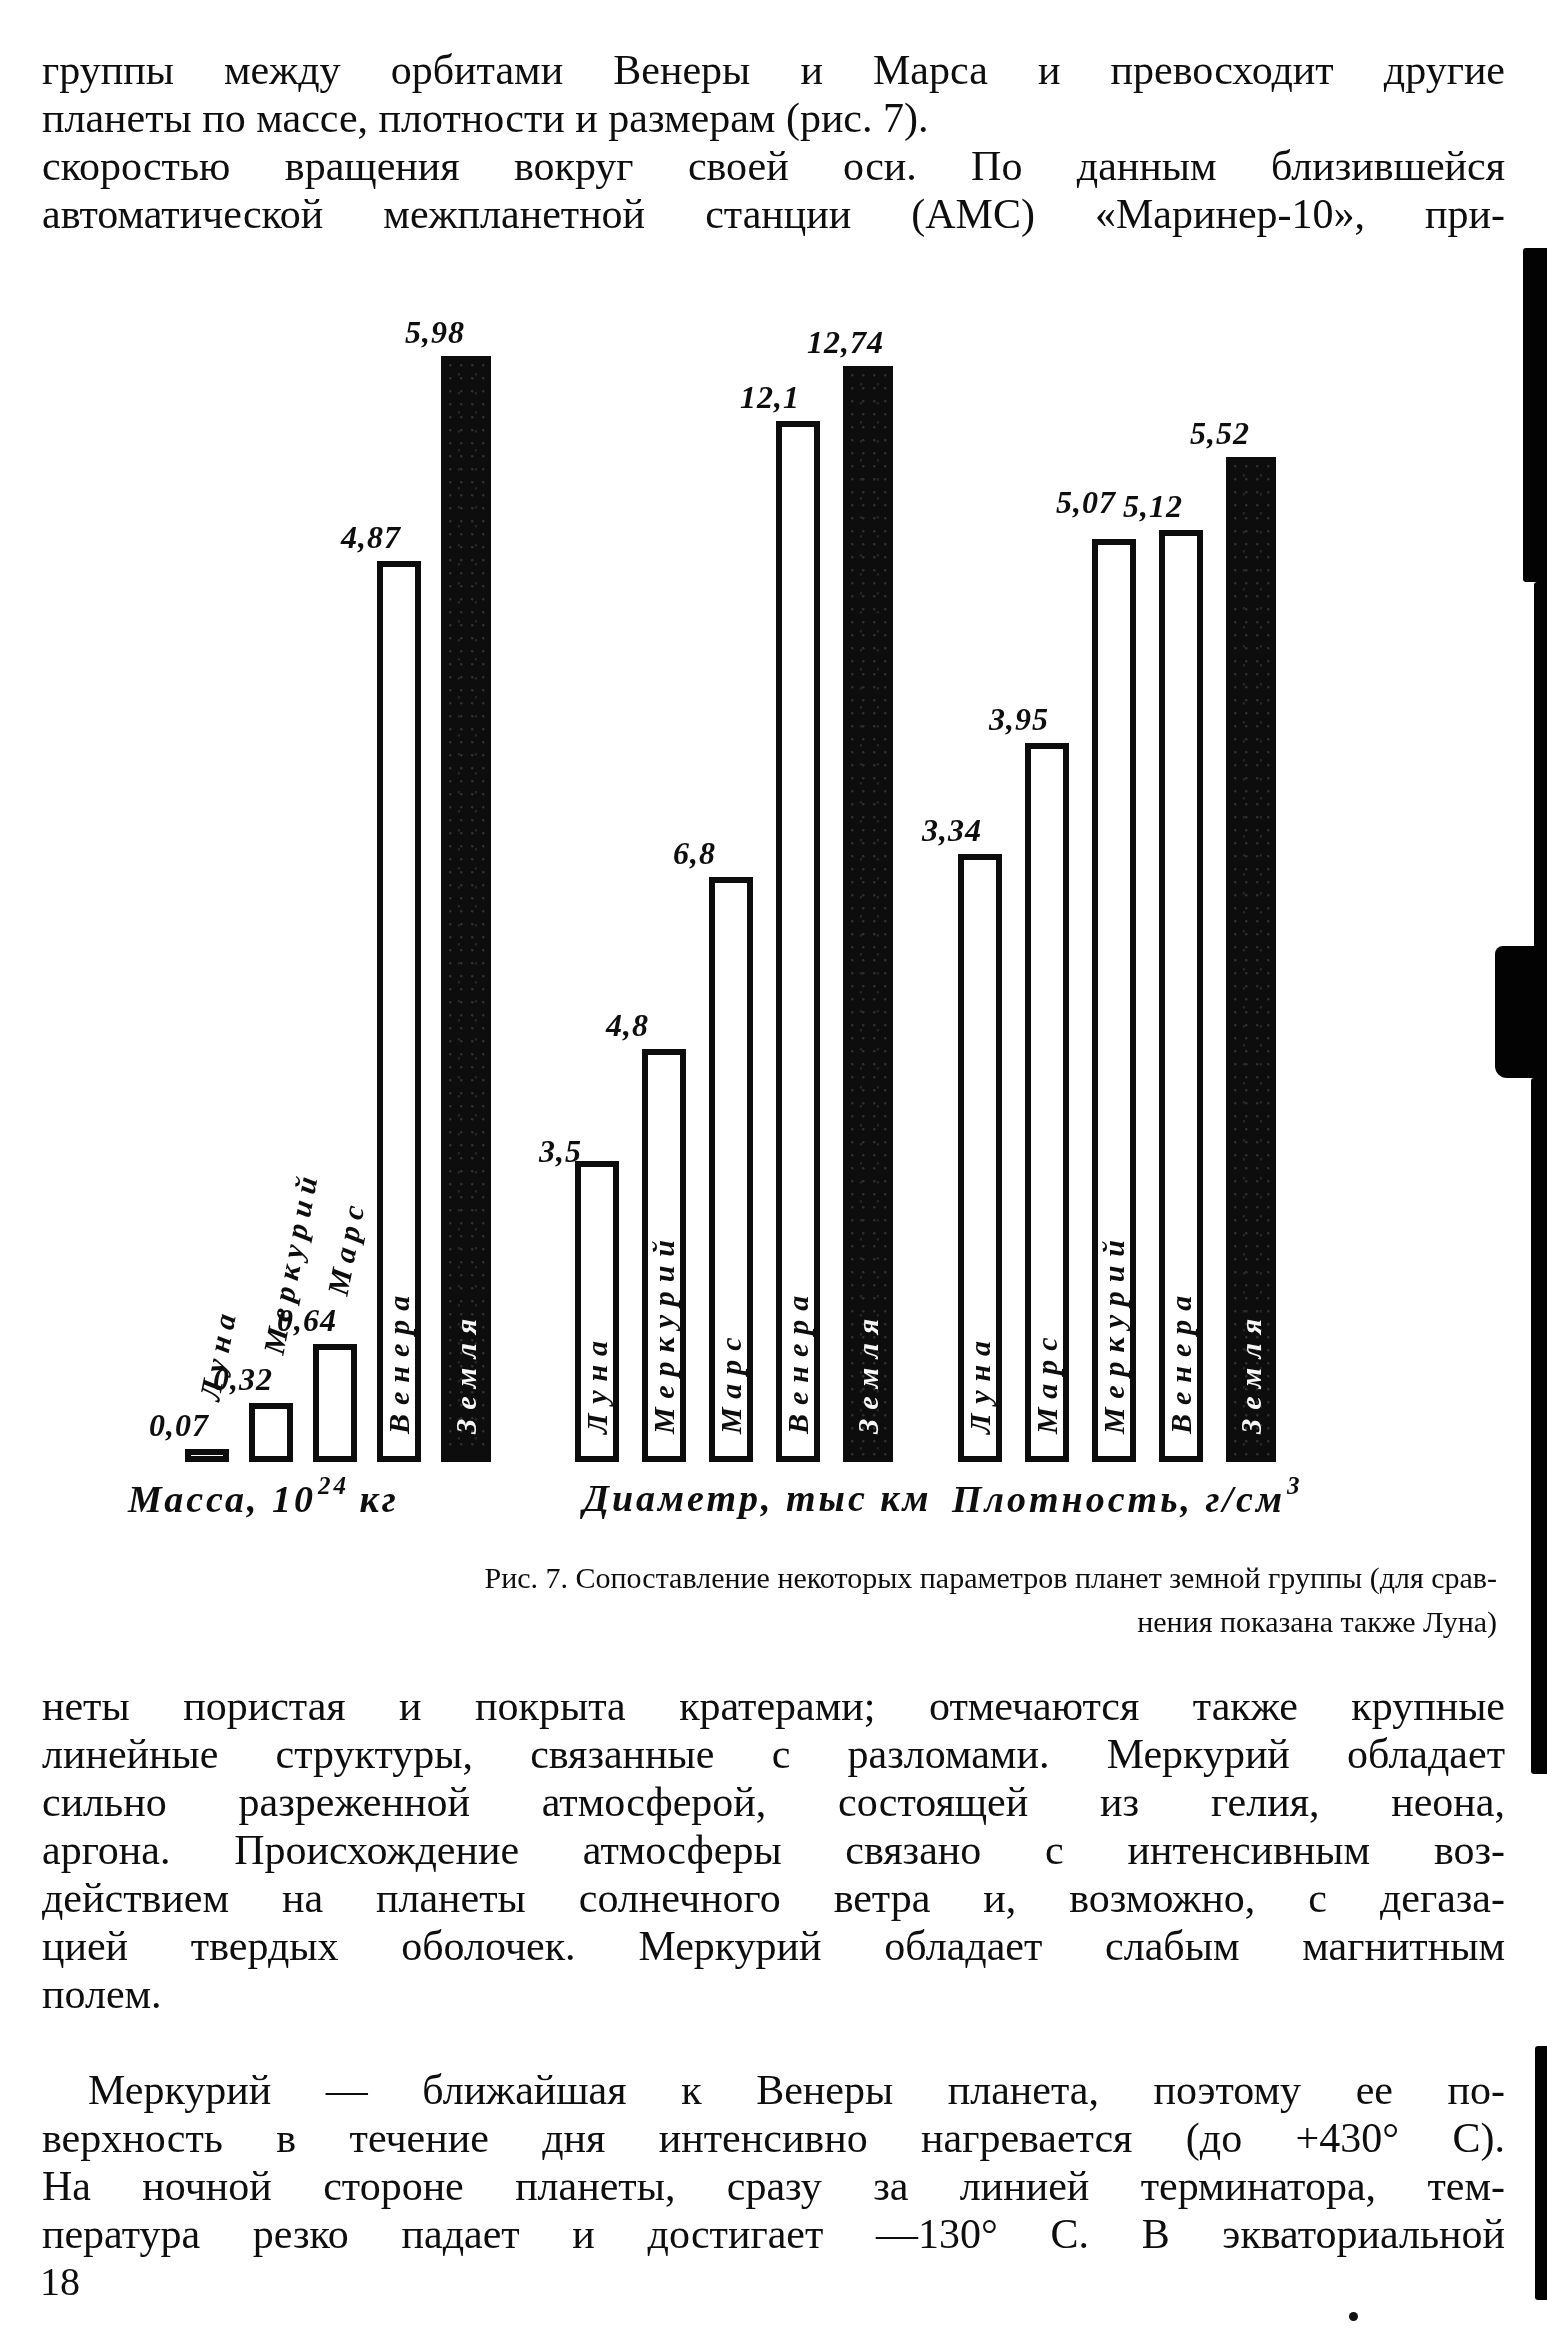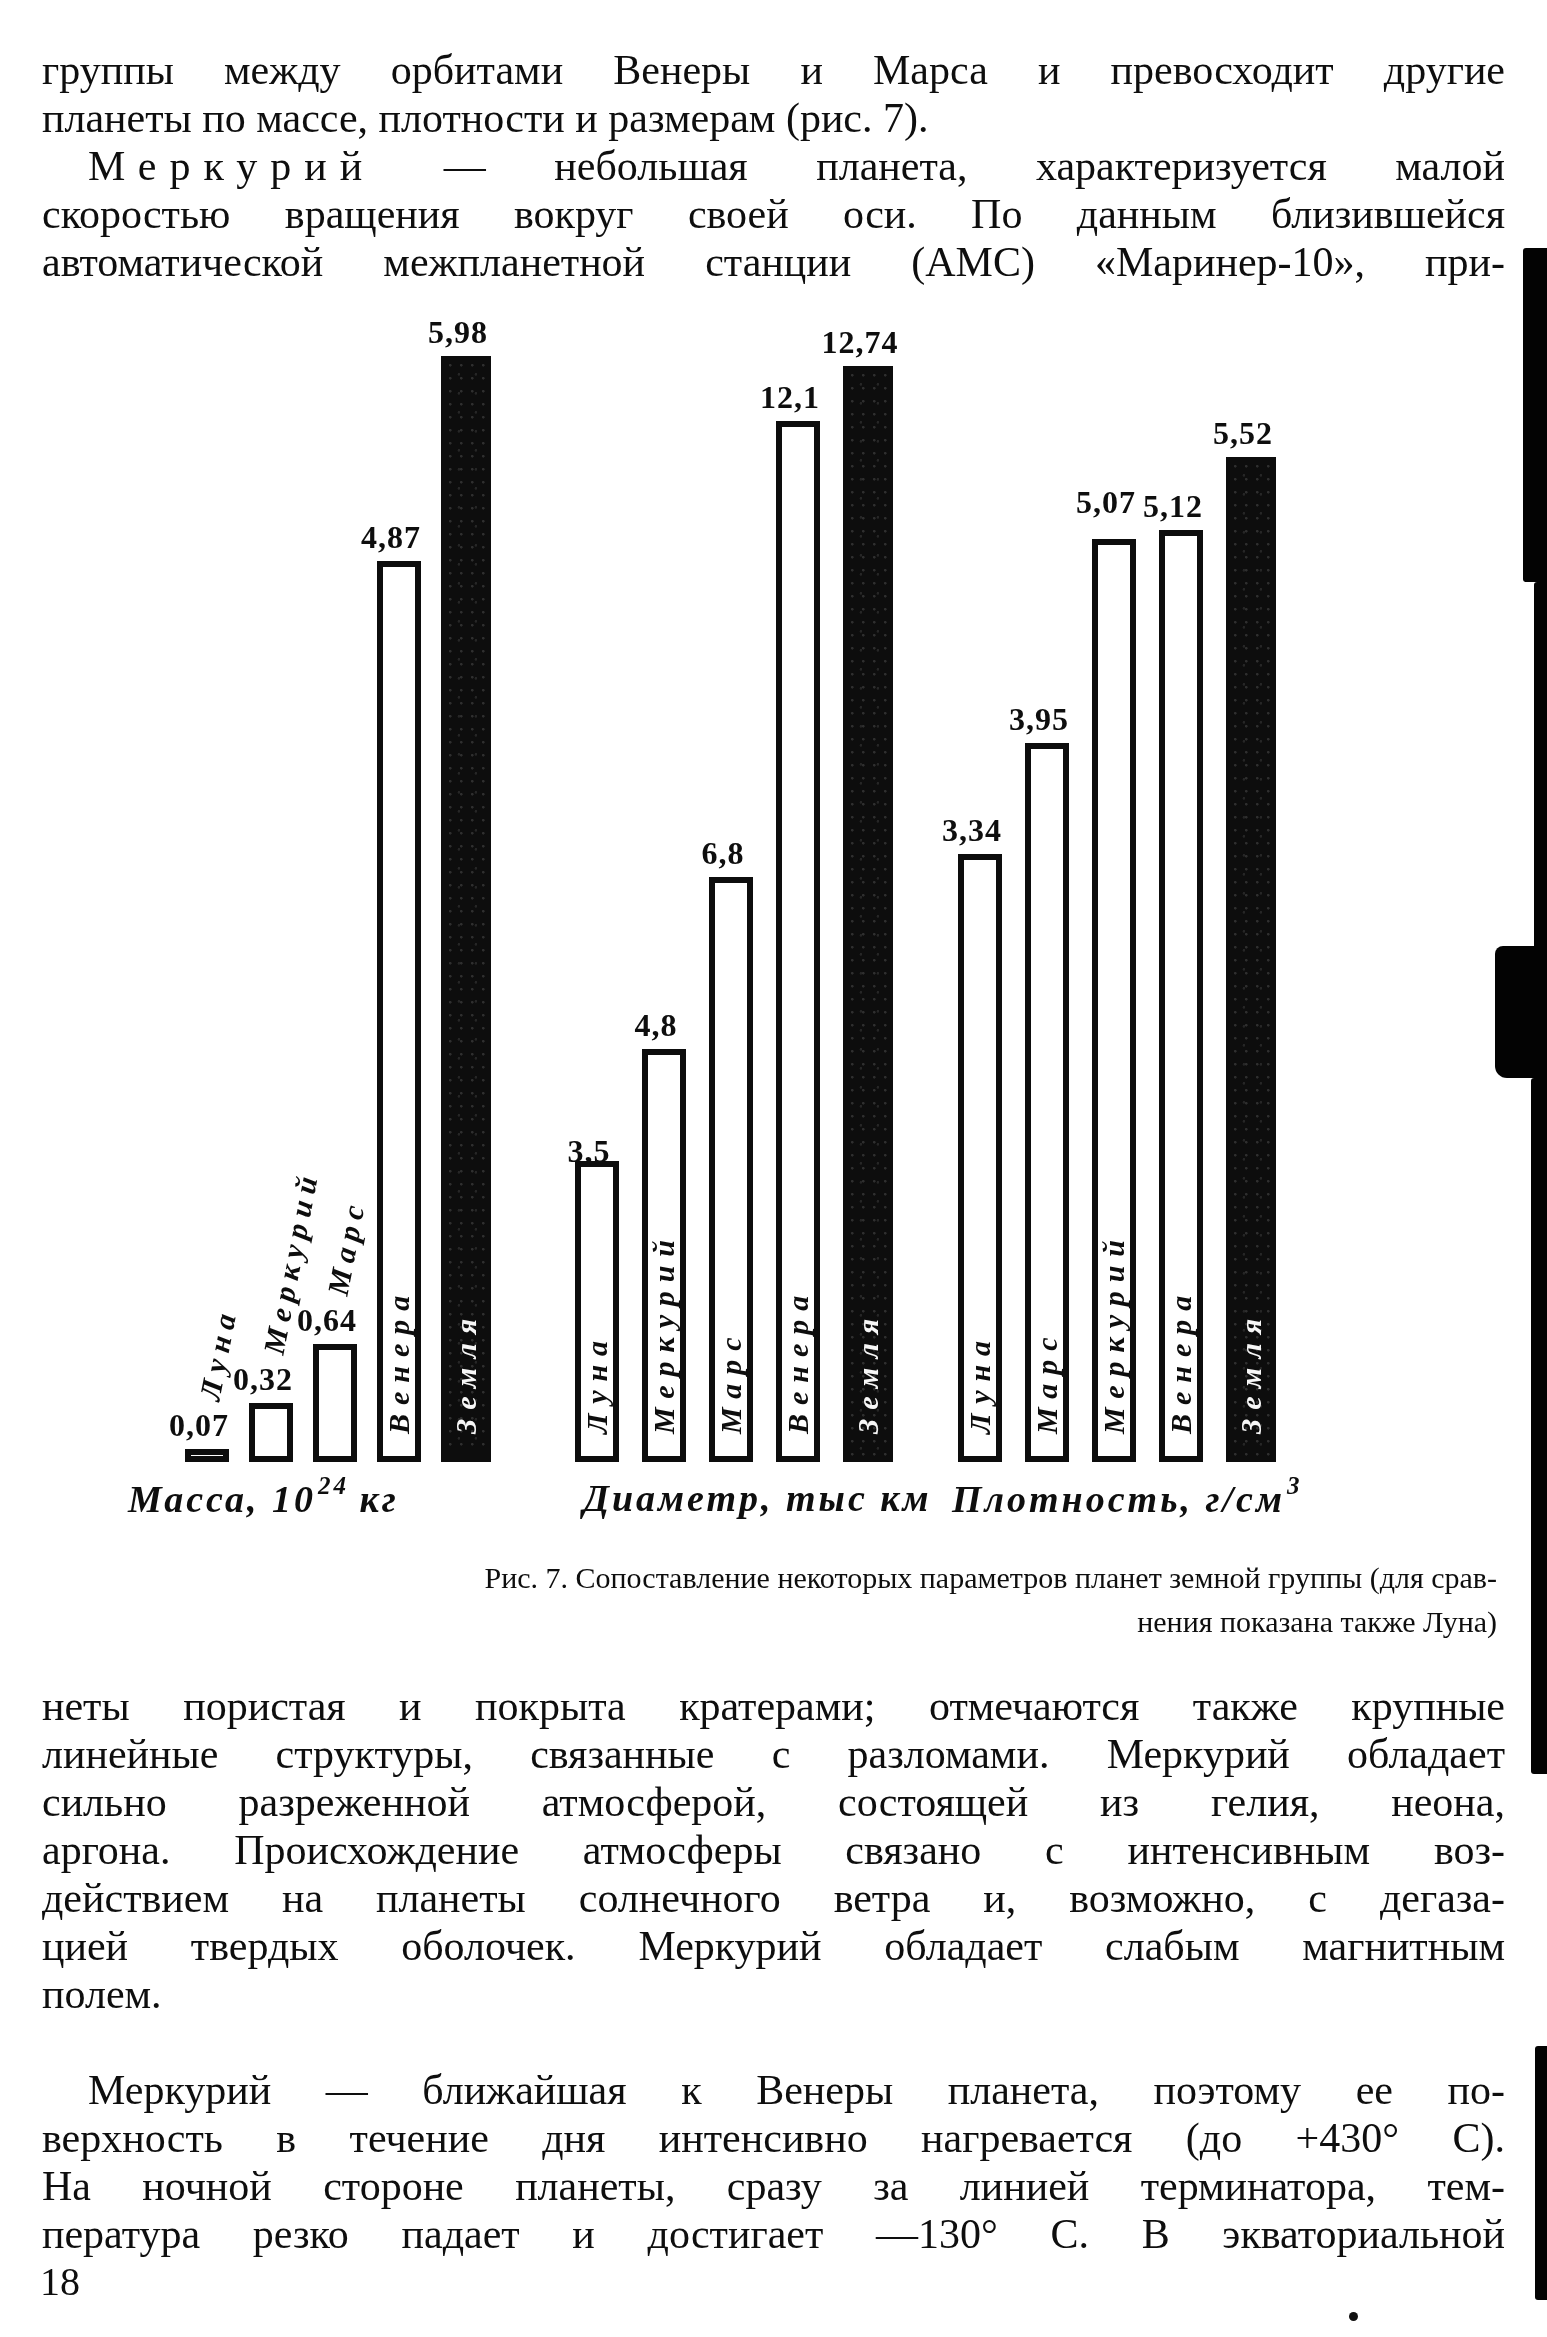--- a/index.html
+++ b/index.html
@@ -13,21 +13,21 @@
   .caption{position:absolute;left:50px;top:1556px;width:1447px;text-align:right;
            font-size:30px;line-height:44px;}
   .pageno{position:absolute;left:40px;top:2258px;font-size:40px;}
   
   #chart{position:absolute;left:0;top:0;width:1547px;height:2337px;}
   .bar{position:absolute;box-sizing:border-box;border:6px solid #0d0d0d;background:#ffffff;}
   .bar.filled{background:#0d0d0d;border-color:#0d0d0d;
     background-image:radial-gradient(circle at 30% 25%, rgba(255,255,255,.14) 1px, transparent 1.6px),
                      radial-gradient(circle at 70% 65%, rgba(255,255,255,.10) 1px, transparent 1.6px);
     background-size:11px 13px,17px 19px;}
-  .val{position:absolute;text-align:center;font-weight:700;
+  .val{position:absolute;font-style:italic;font-weight:700;
        font-size:32px;line-height:36px;letter-spacing:1px;white-space:nowrap;}
   .pname{position:absolute;transform-origin:0 100%;transform:rotate(-90deg);
          white-space:nowrap;font-style:italic;font-weight:600;font-size:30px;
          line-height:34px;letter-spacing:9px;color:#0d0d0d;}
   .pname.tilt{transform:rotate(-79deg);letter-spacing:7px;}
   .pname.onblack{color:#f7f7f7;}
   .axis-label{position:absolute;font-style:italic;font-size:38px;letter-spacing:3px;
               white-space:nowrap;font-weight:600;}
   .axis-label sup{font-size:25px;position:relative;top:-4px;left:2px;}
   
@@ -35,21 +35,20 @@
   .speck{position:absolute;width:9px;height:9px;background:#111;border-radius:50%;}
 </style>
 </head>
 <body>
 
 <div class="page">
 
   <div class="para" style="top:46px">
     <div class="tl j">группы между орбитами Венеры и Марса и превосходит другие</div>
     <div class="tl">планеты по массе, плотности и размерам (рис. 7).</div>
-    <div class="tl j ind"><span class="emph">Меркурий</span><span> — небольшая планета, характеризуется малой</span></div>
     <div class="tl j">скоростью вращения вокруг своей оси. По данным близившейся</div>
     <div class="tl j">автоматической межпланетной станции (АМС) «Маринер-10», при-</div>
   </div>
 
   <div id="chart">
       <div class="axis-label" style="left: 128px; top: 1476px;"><span>Масса, 10</span><sup>24</sup><span> кг</span></div>
       <div class="bar" style="left: 185px; top: 1449px; width: 44px; height: 13px;"></div>
       <div class="val" style="left: 149px; width: 100px; top: 1407px;">0,07</div>
       <div class="pname tilt" style="left: 226px; top: 1369px;">Луна</div>
       <div class="bar" style="left: 249px; top: 1403px; width: 44px; height: 59px;"></div>

